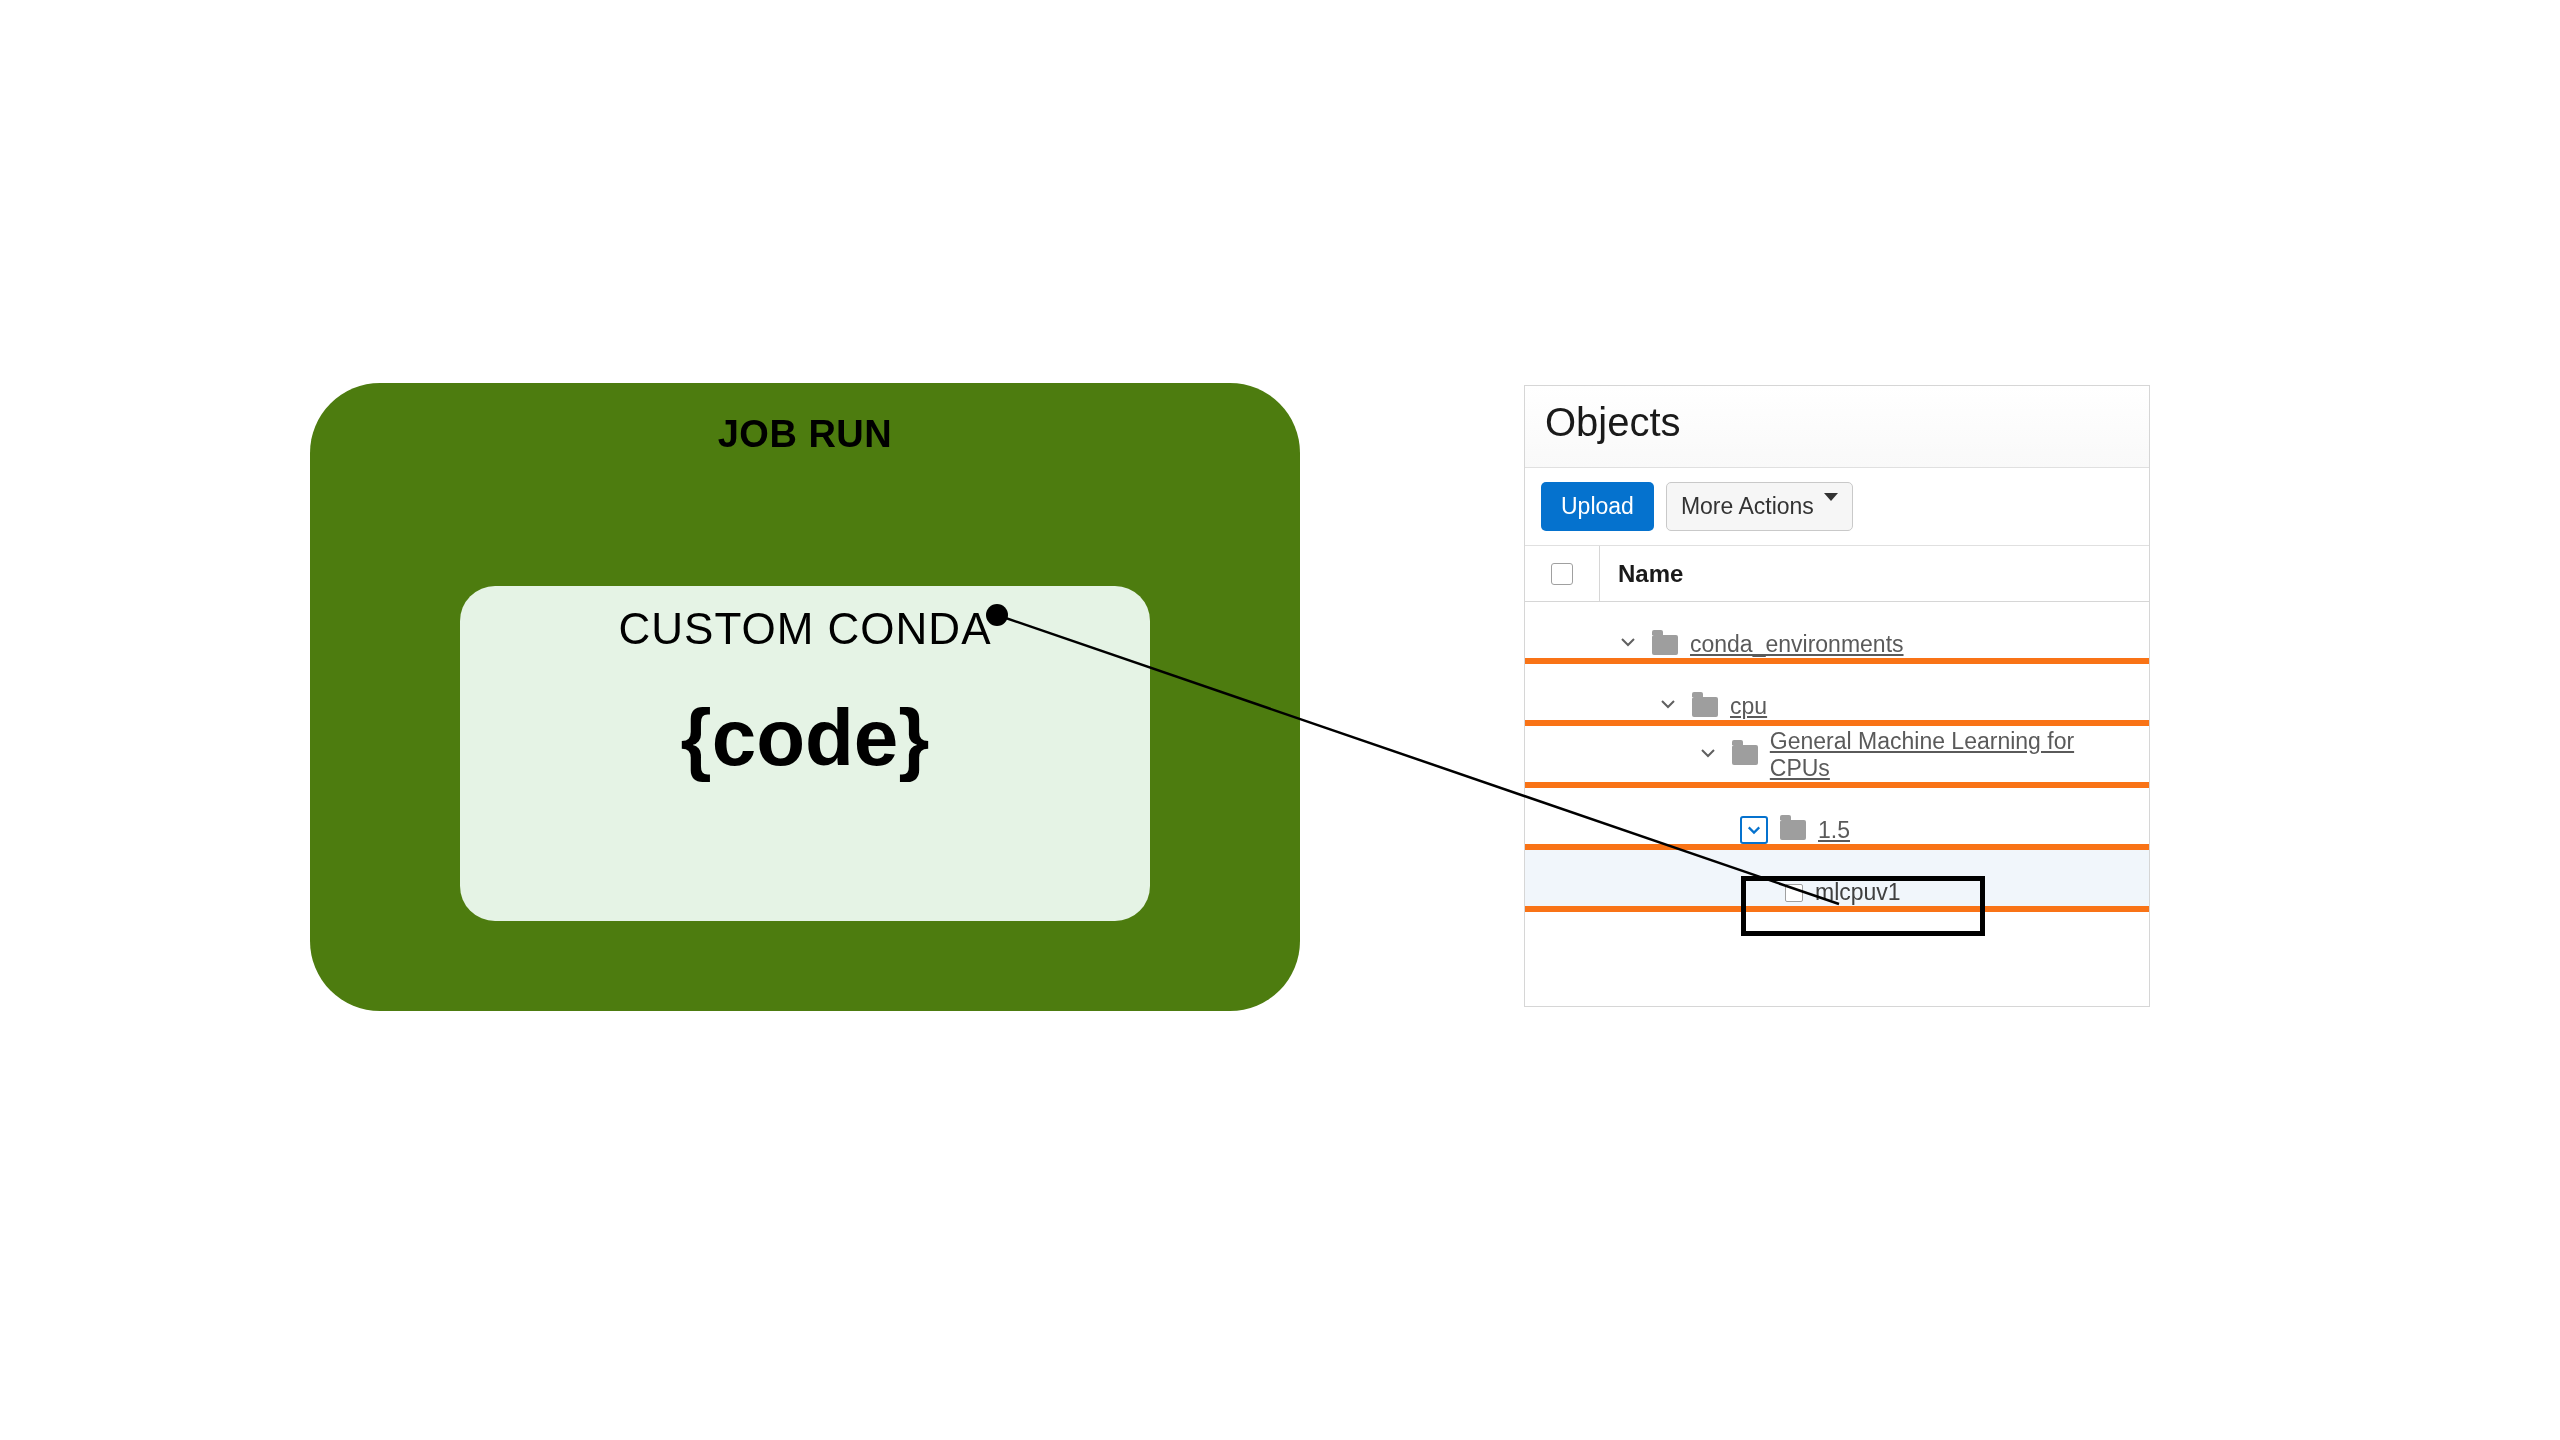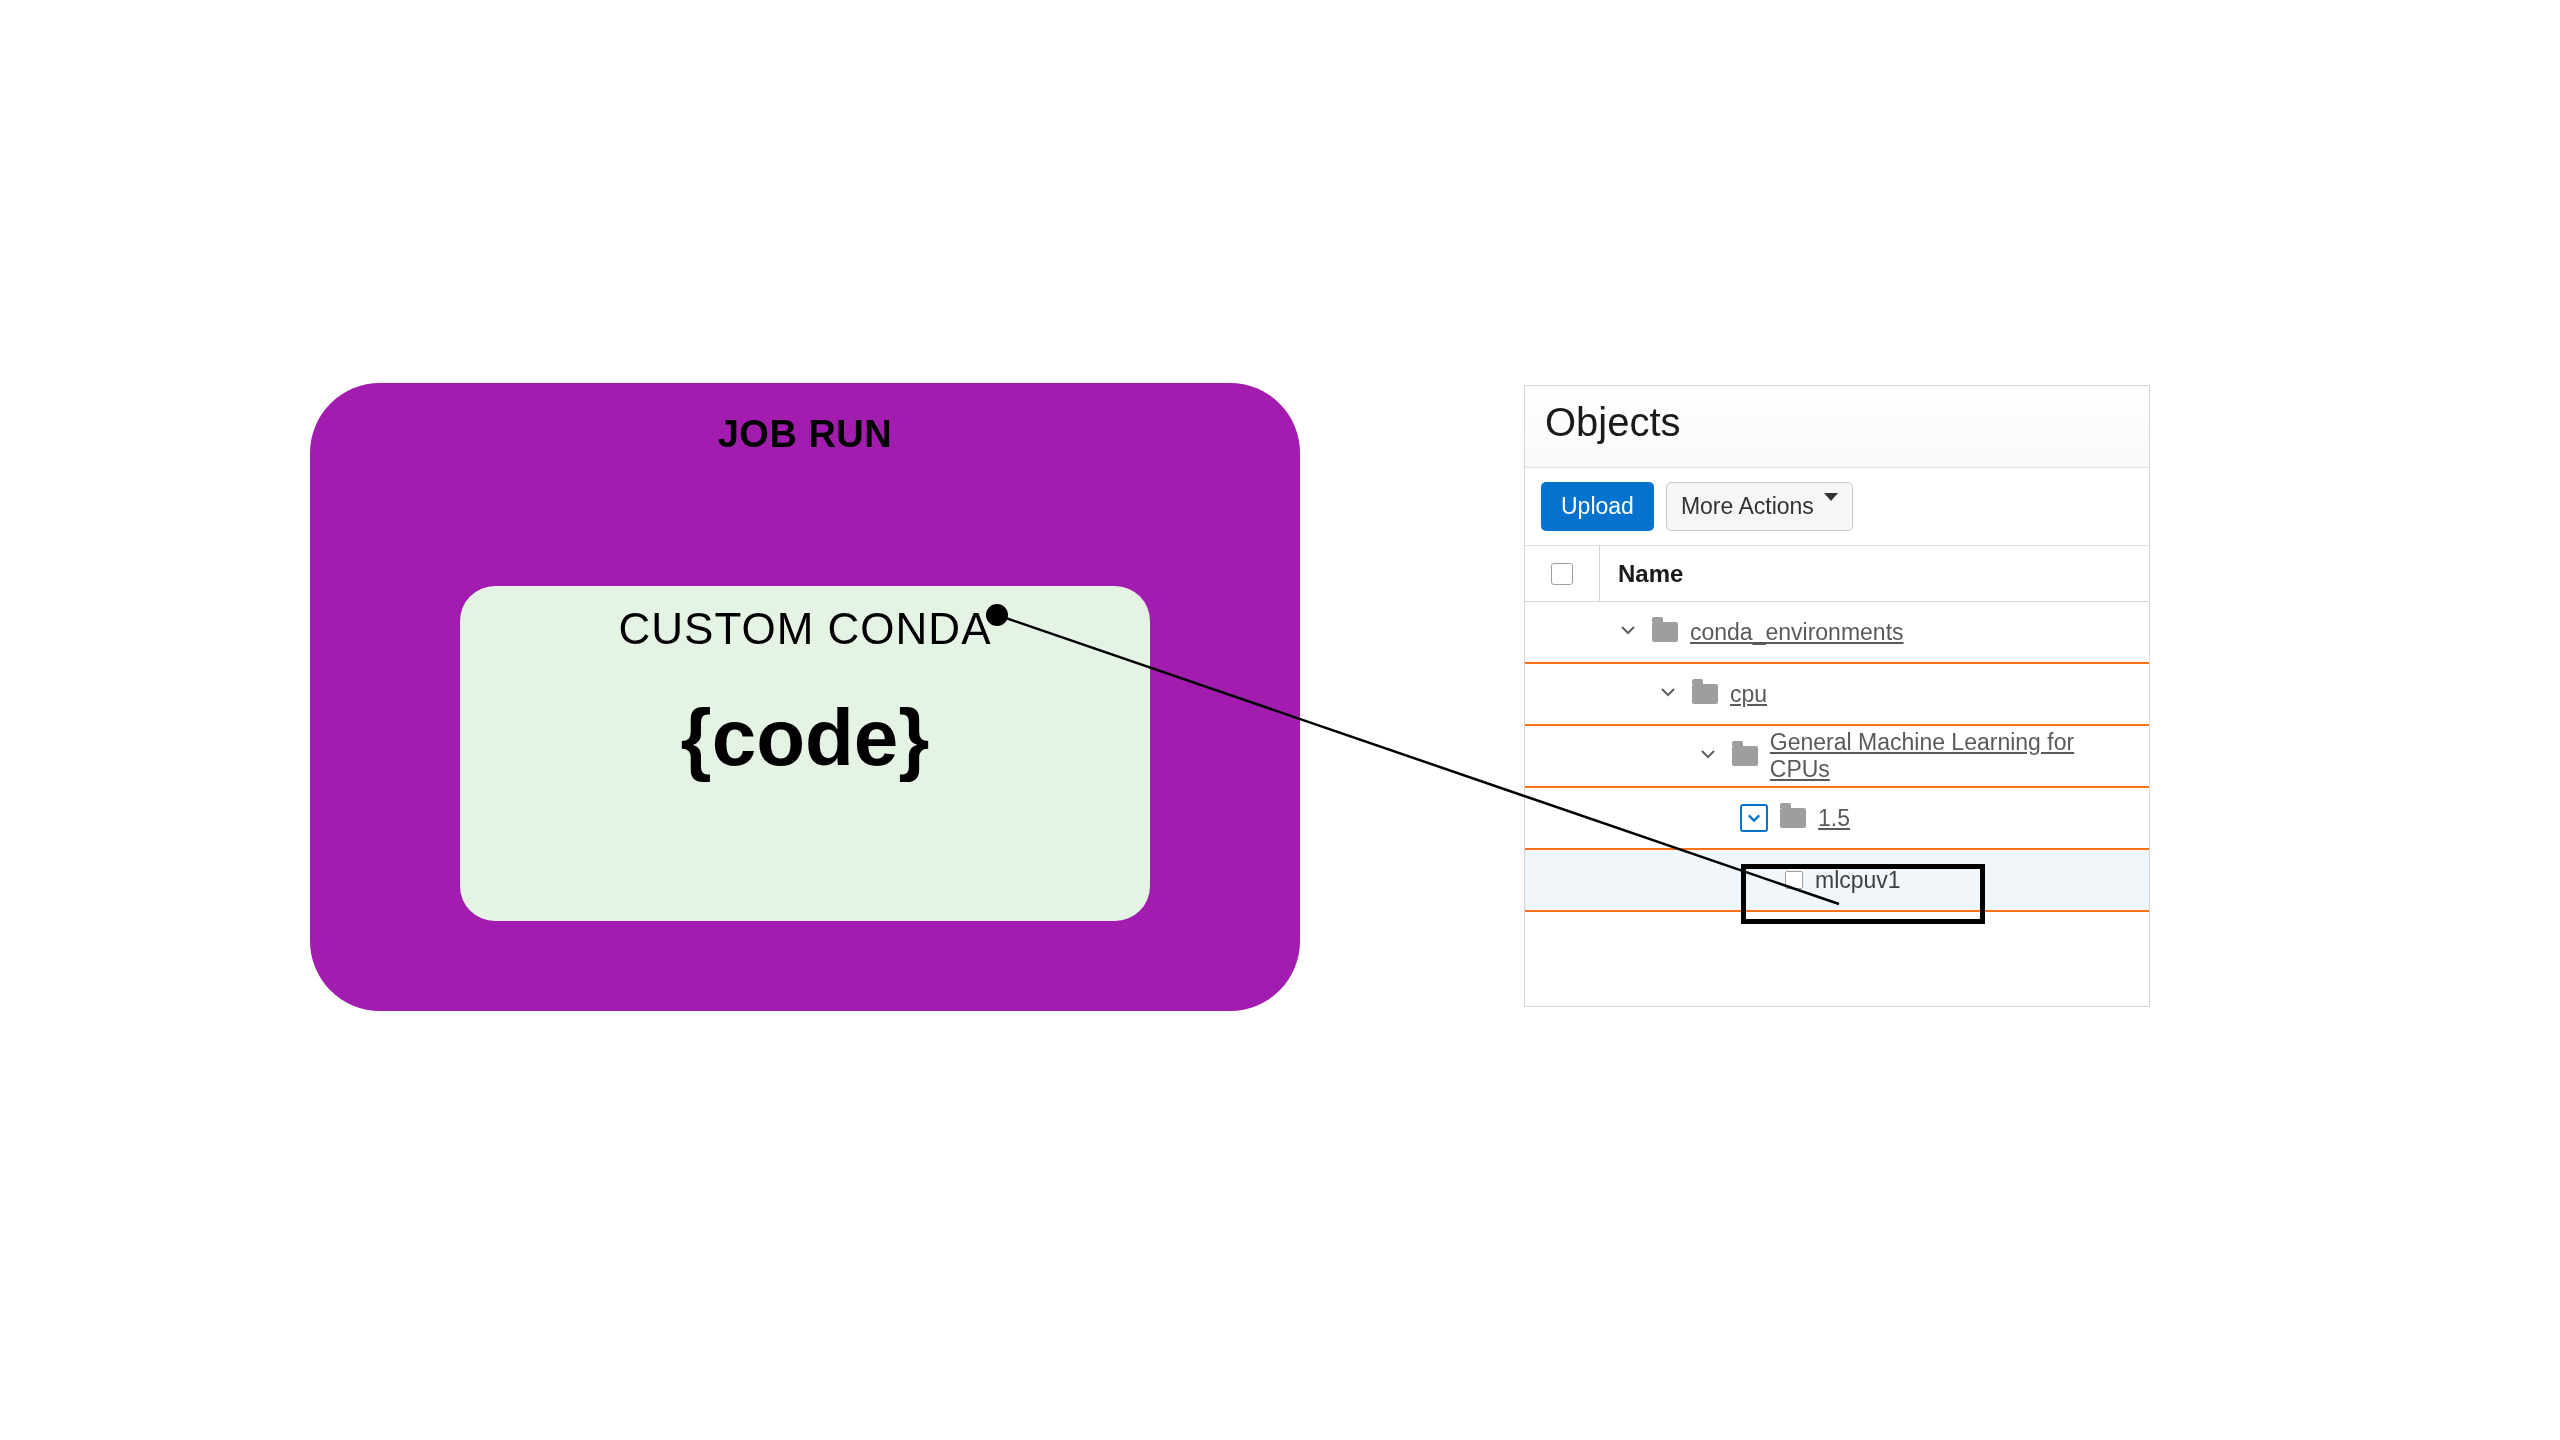--- a/index.html
+++ b/index.html
@@ -18,21 +18,21 @@
     
     .diagram-container {
       position: absolute;
       left: 310px;
       top: 383px;
       width: 990px;
       height: 628px;
     }
     
     .job-run-box {
-      background: #a21caf;
+      background: #4d7c0f;
       border-radius: 70px;
       width: 990px;
       height: 628px;
       padding: 20px;
       position: relative;
     }
     
     .job-run-title {
       font-size: 38px;
       font-weight: 700;
@@ -172,23 +172,23 @@
     
     .name-header {
       padding-left: 18px;
       font-weight: 700;
       font-size: 24px;
       color: #1a1a1a;
     }
     
     .tree-row {
       display: flex;
-      align-items: center;
+      align-items: flex-end;
       height: 62px;
-      border-bottom: 2px solid #f97316;
+      border-bottom: 6px solid #f97316;
       padding-right: 10px;
     }
     
     .tree-row.selected {
       background: #f1f6fb;
     }
     
     .row-content {
       display: flex;
       align-items: center;

